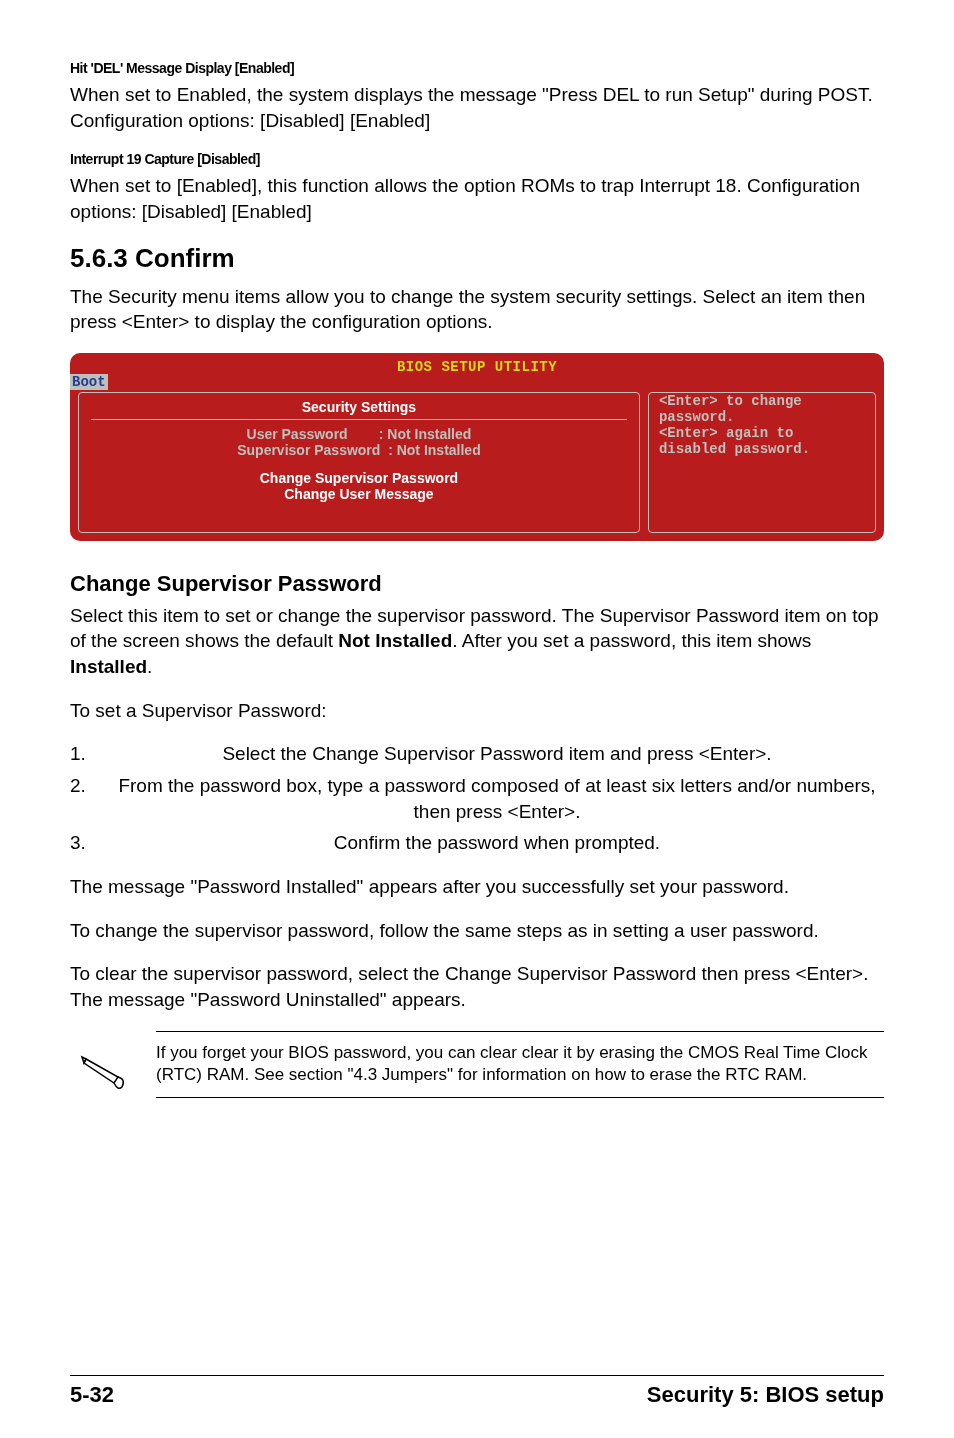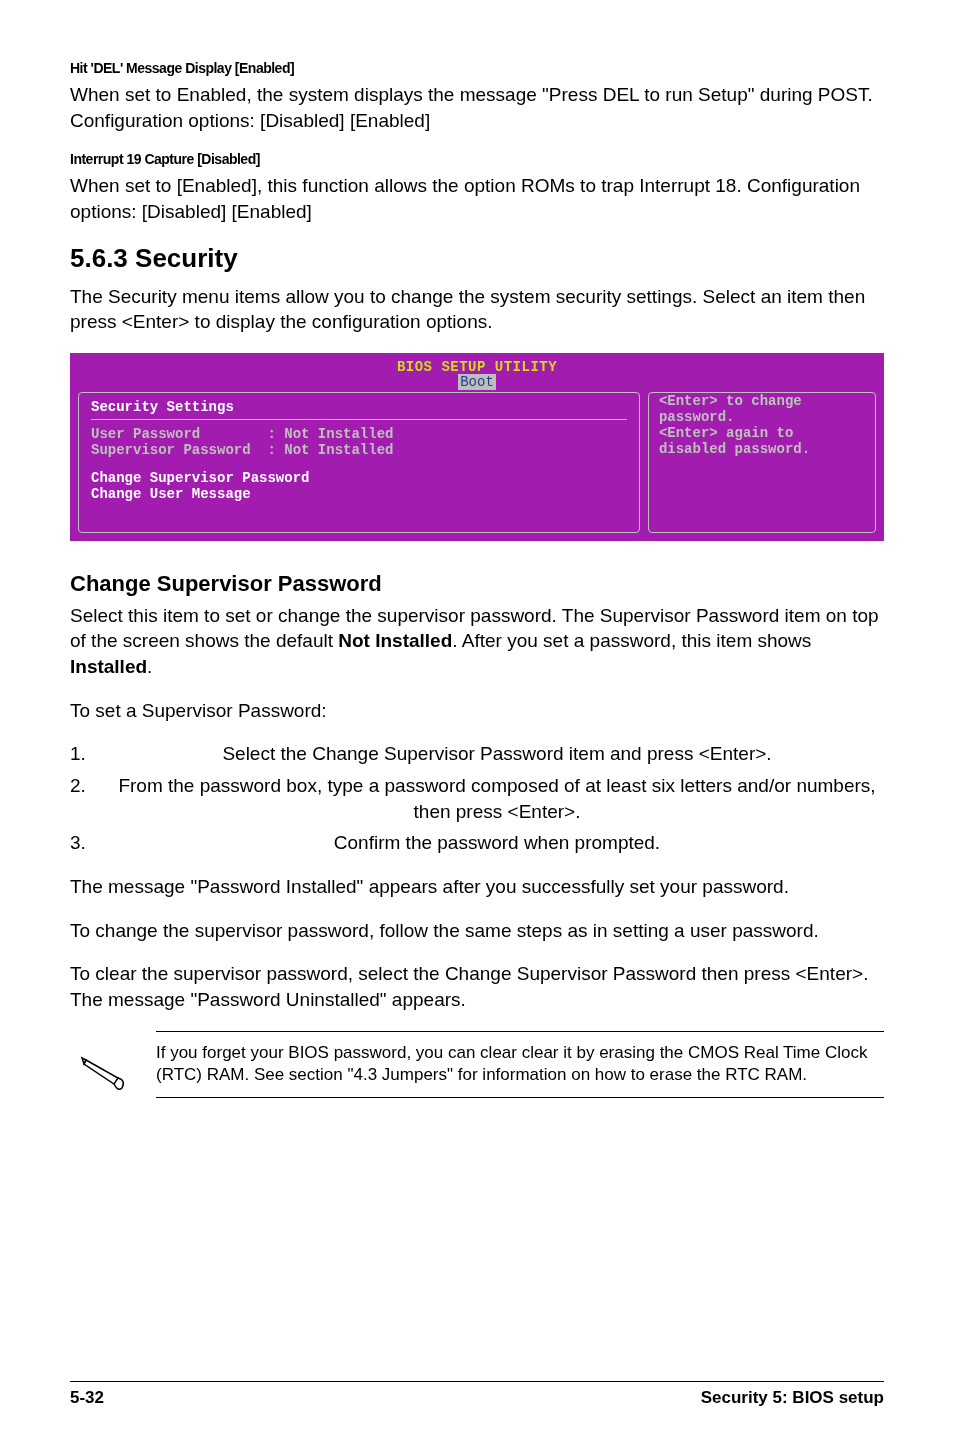--- a/index.html
+++ b/index.html
@@ -28,62 +28,63 @@
       margin-bottom: 18px;
     }
     .heading-563 {
       font-size: 26px;
       font-weight: bold;
       margin-top: 14px;
       margin-bottom: 10px;
     }
     .bios-box {
       width: 100%;
-      background: #a21caf;
-      border-radius: 0;
+      background: #b91c1c;
+      border-radius: 10px;
       overflow: hidden;
       margin-bottom: 30px;
       margin-top: 8px;
     }
     .bios-title {
       text-align: center;
       color: #d4d817;
       font-family: "Courier New", monospace;
       font-weight: bold;
       font-size: 14px;
       padding-top: 6px;
       letter-spacing: 0.5px;
     }
     .bios-tab {
-      text-align: center;
+      text-align: left;
       color: #233f8f;
       font-family: "Courier New", monospace;
-      font-weight: normal;
+      font-weight: bold;
       font-size: 14px;
       margin-top: -1px;
       margin-bottom: 2px;
     }
     .bios-tab span {
       background: #bdbfbc;
       padding: 0 2px;
     }
     .bios-content {
       display: flex;
       padding: 0 8px 8px 8px;
       gap: 8px;
     }
     .bios-left {
       flex: 2.6;
       border: 1.5px solid #bec0bc;
       border-radius: 4px;
       padding: 6px 12px 30px 12px;
-      font-family: Liberation Mono, monospace;
+      font-family: Liberation Sans, sans-serif;
       font-weight: bold;
       font-size: 14px;
       color: #bec0bc;
+      text-align: center;
     }
     .bios-left-title {
       color: #fff;
       margin-bottom: 2px;
     }
     .bios-left hr {
       border: none;
       border-top: 1.5px solid #bec0bc;
       margin: 4px 0 6px 0;
     }
@@ -121,21 +122,21 @@
     .ol-num {
       width: 40px;
       flex-shrink: 0;
     }
     .ol-text {
       flex: 1;
       text-align: center;
     }
     .note-row {
       display: flex;
-      align-items: flex-end;
+      align-items: center;
       gap: 28px;
       margin-top: 12px;
       margin-bottom: 20px;
       padding-left: 10px;
     }
     .note-icon {
       flex-shrink: 0;
       width: 48px;
       height: 48px;
       margin-top: 18px;
@@ -150,34 +151,34 @@
     }
     .footer {
       position: absolute;
       bottom: 30px;
       left: 70px;
       right: 70px;
       border-top: 1.2px solid #000;
       padding-top: 6px;
       display: flex;
       justify-content: space-between;
-      font-size: 17px;
+      font-size: 22px;
       font-weight: bold;
     }
   </style>
 </head>
 <body>
 
 <div class="section-heading">Hit 'DEL' Message Display [Enabled]</div>
 <div class="body-text">When set to Enabled, the system displays the message "Press DEL to run Setup" during POST. Configuration options: [Disabled] [Enabled]</div>
 
 <div class="section-heading">Interrupt 19 Capture [Disabled]</div>
 <div class="body-text">When set to [Enabled], this function allows the option ROMs to trap Interrupt 18. Configuration options: [Disabled] [Enabled]</div>
 
-<div class="heading-563">5.6.3   Security</div>
+<div class="heading-563">5.6.3   Confirm</div>
 <div class="body-text">The Security menu items allow you to change the system security settings. Select an item then press &lt;Enter&gt; to display the configuration options.</div>
 
 <div class="bios-box">
   <div class="bios-title">BIOS SETUP UTILITY</div>
   <div class="bios-tab"><span>Boot</span></div>
   <div class="bios-content">
     <div class="bios-left">
       <div class="bios-left-title">Security Settings</div>
       <hr>
       <div class="bios-left-line">User Password        : Not Installed</div>

